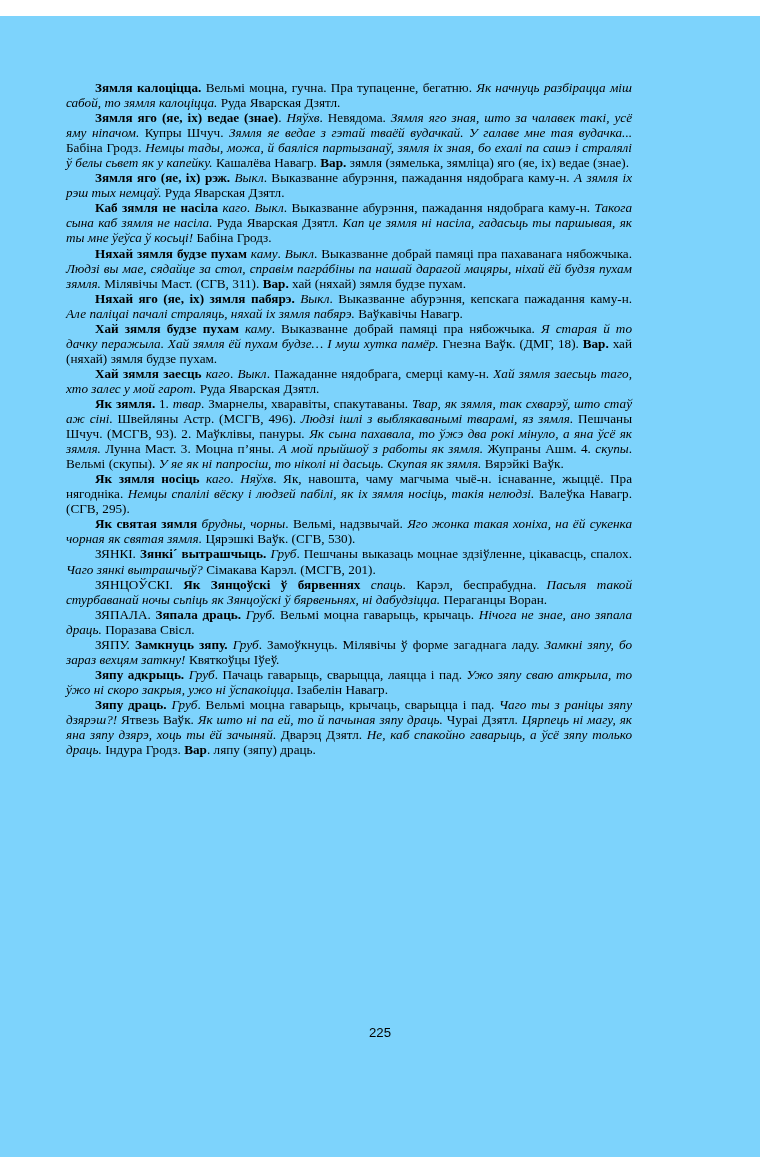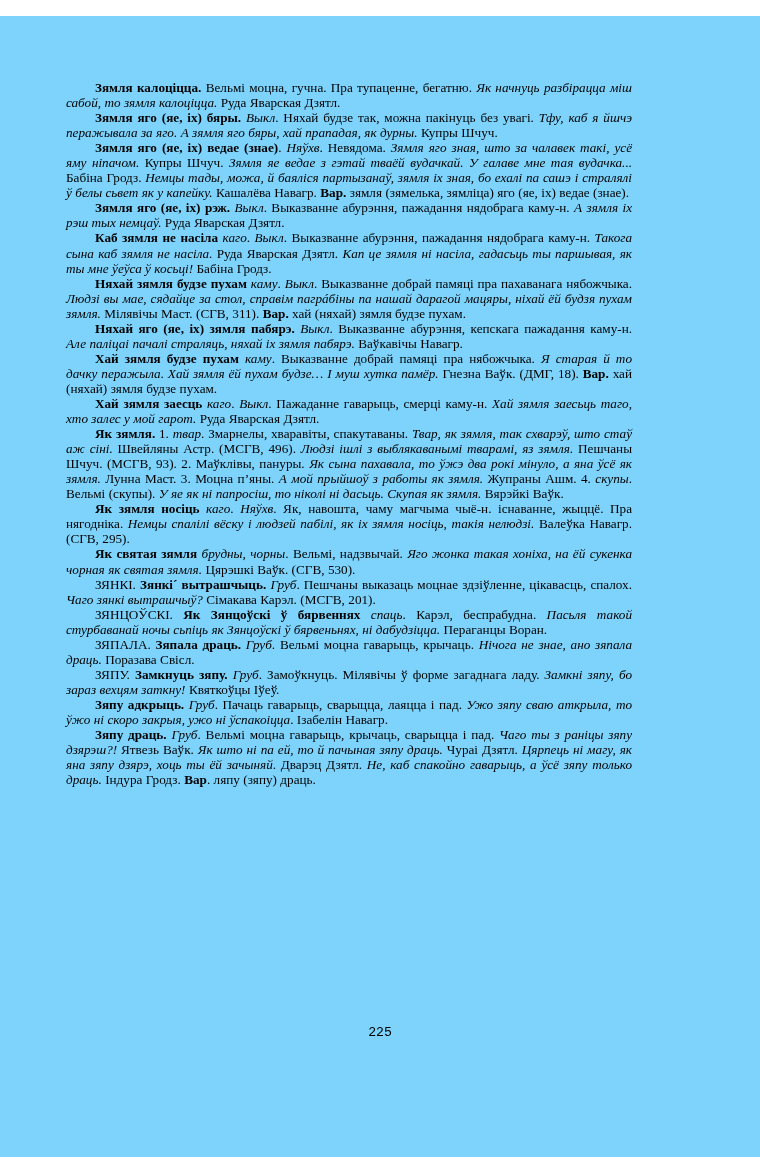--- a/index.html
+++ b/index.html
@@ -40,39 +40,38 @@
   .bi {
     font-weight: bold;
   }
   .pageno {
     position: absolute;
     left: 0;
     right: 0;
     top: 1009px;
     text-align: center;
     font-size: 13.2px;
-    font-family: Liberation Mono, monospace;
+    font-family: Liberation Sans, sans-serif;
   }
   
   p.entry { text-align-last: left; }
 </style>
 </head>
 <body>
 
 <div class="page">
   <div class="body-col" id="entries">
       <p class="entry"><span class="hw">Зямля калоціцца.</span><span> Вельмі моцна, гучна. Пра тупаценне, бегатню. </span><span class="it">Як начнуць разбірацца міш сабой, то зямля калоціцца.</span><span> Руда Яварская Дзятл.</span></p>
-      <p class="entry"><span class="hw">Зямля яго (яе, іх) бяры.</span><span class="it"> Выкл</span><span>. Няхай будзе так, можна пакінуць без увагі.  </span><span class="it">Тфу, каб я йшчэ перажывала за яго. А зямля яго бяры, хай прападая, як дурны.</span><span> Купры Шчуч.</span></p>
       <p class="entry"><span class="hw">Зямля яго (яе, іх) ведае (знае)</span><span>. </span><span class="it">Няўхв</span><span>. Невядома. </span><span class="it">Зямля яго зная, што за чалавек такі, усё яму ніпачом.</span><span> Купры Шчуч. </span><span class="it">Зямля яе ведае з гэтай тваёй вудачкай. У галаве мне тая вудачка...</span><span> Бабіна Гродз. </span><span class="it">Немцы тады, можа, й баяліся партызанаў, зямля іх зная, бо ехалі па сашэ і стралялі ў белы сьвет як у капейку.</span><span> Кашалёва Навагр. </span><span class="bi">Вар.</span><span> зямля (зямелька, зямліца) яго (яе, іх) ведае (знае).</span></p>
       <p class="entry"><span class="hw">Зямля яго (яе, іх) рэж.</span><span class="it"> Выкл</span><span>. Выказванне абурэння, пажадання нядобрага каму-н. </span><span class="it">А зямля іх рэш тых немцаў.</span><span> Руда Яварская Дзятл.</span></p>
       <p class="entry"><span class="hw">Каб зямля не насіла</span><span class="it"> каго</span><span>. </span><span class="it">Выкл</span><span>. Выказванне абурэння, пажадання нядобрага каму-н. </span><span class="it">Такога сына каб зямля не насіла.</span><span> Руда Яварская Дзятл. </span><span class="it">Кап це зямля ні насіла, гадасьць ты паршывая, як ты мне ўеўса ў косьці!</span><span> Бабіна Гродз.</span></p>
       <p class="entry"><span class="hw">Няхай зямля будзе пухам</span><span class="it"> каму</span><span>. </span><span class="it">Выкл</span><span>. Выказванне добрай памяці пра пахаванага нябожчыка. </span><span class="it">Людзі вы мае, сядайце за стол, справім пагрáбіны па нашай дарагой мацяры, ніхай ёй будзя пухам зямля.</span><span> Мілявічы Маст. (СГВ, 311). </span><span class="bi">Вар.</span><span> хай (няхай) зямля будзе пухам.</span></p>
       <p class="entry"><span class="hw">Няхай яго (яе, іх) зямля пабярэ.</span><span class="it"> Выкл</span><span>. Выказванне абурэння, кепскага пажадання каму-н. </span><span class="it">Але паліцаі пачалі страляць, няхай іх зямля пабярэ.</span><span> Ваўкавічы Навагр.</span></p>
       <p class="entry"><span class="hw">Хай зямля будзе пухам</span><span class="it"> каму</span><span>. Выказванне добрай памяці пра нябожчыка. </span><span class="it">Я старая й то дачку перажыла. Хай  зямля ёй пухам будзе… І муш хутка памёр.</span><span> Гнезна Ваўк. (ДМГ, 18). </span><span class="bi">Вар.</span><span> хай (няхай) зямля будзе пухам.</span></p>
-      <p class="entry"><span class="hw">Хай зямля заесць</span><span class="it"> каго</span><span>. </span><span class="it">Выкл</span><span>. Пажаданне гаварыць, смерці каму-н. </span><span class="it">Хай зямля заесьць таго, хто залес у мой гарот.</span><span> Руда Яварская Дзятл.</span></p>
+      <p class="entry"><span class="hw">Хай зямля заесць</span><span class="it"> каго</span><span>. </span><span class="it">Выкл</span><span>. Пажаданне нядобрага, смерці каму-н. </span><span class="it">Хай зямля заесьць таго, хто залес у мой гарот.</span><span> Руда Яварская Дзятл.</span></p>
       <p class="entry"><span class="hw">Як зямля.</span><span> 1. </span><span class="it">твар</span><span>. Змарнелы, хваравіты, спакутаваны. </span><span class="it">Твар, як зямля, так схварэў, што стаў аж сіні.</span><span> Швейляны Астр. (МСГВ, 496). </span><span class="it">Людзі ішлі  з выблякаванымі тварамі, яз зямля.</span><span> Пешчаны Шчуч. (МСГВ, 93). 2. Маўклівы, пануры. </span><span class="it">Як сына пахавала, то ўжэ два рокі мінуло, а яна ўсё як зямля.</span><span> Лунна Маст. 3. Моцна п’яны. </span><span class="it">А мой прыйшоў з работы як зямля.</span><span> Жупраны Ашм. 4. </span><span class="it">скупы</span><span>. Вельмі (скупы). </span><span class="it">У яе як ні папросіш, то ніколі ні дасьць. Скупая як зямля.</span><span> Вярэйкі Ваўк.</span></p>
       <p class="entry"><span class="hw">Як зямля носіць</span><span class="it"> каго</span><span>. </span><span class="it">Няўхв</span><span>. Як, навошта, чаму магчыма чыё-н. існаванне, жыццё. Пра нягодніка. </span><span class="it">Немцы спалілі вёску і людзей пабілі, як іх зямля носіць, такія нелюдзі.</span><span> Валеўка Навагр. (СГВ, 295).</span></p>
       <p class="entry"><span class="hw">Як святая зямля</span><span class="it"> брудны, чорны</span><span>. Вельмі, надзвычай. </span><span class="it">Яго жонка такая хоніха, на ёй сукенка чорная як святая зямля.</span><span> Цярэшкі Ваўк. (СГВ, 530).</span></p>
       <p class="entry"><span>ЗЯНКІ. </span><span class="hw">Зянкі´ вытрашчыць.</span><span class="it"> Груб</span><span>. Пешчаны выказаць моцнае здзіўленне, цікавасць, спалох. </span><span class="it">Чаго зянкі вытрашчыў?</span><span> Сімакава Карэл. (МСГВ, 201).</span></p>
       <p class="entry"><span>ЗЯНЦОЎСКІ. </span><span class="hw">Як Зянцоўскі ў бярвеннях</span><span class="it"> спаць</span><span>. Карэл, беспрабудна. </span><span class="it">Пасьля такой стурбаванай ночы сьпіць як Зянцоўскі ў бярвеньнях, ні дабудзіцца.</span><span> Пераганцы Воран.</span></p>
       <p class="entry"><span>ЗЯПАЛА. </span><span class="hw">Зяпала драць.</span><span class="it"> Груб</span><span>. Вельмі моцна гаварыць, крычаць. </span><span class="it">Нічога не знае, ано зяпала драць.</span><span> Поразава Свісл.</span></p>
       <p class="entry"><span>ЗЯПУ. </span><span class="hw">Замкнуць зяпу.</span><span class="it"> Груб</span><span>. Замоўкнуць. Мілявічы ў форме загаднага ладу. </span><span class="it">Замкні зяпу, бо зараз вехцям заткну!</span><span> Квяткоўцы Іўеў.</span></p>
       <p class="entry"><span class="hw">Зяпу адкрыць.</span><span class="it"> Груб</span><span>. Пачаць гаварыць, сварыцца, лаяцца і пад. </span><span class="it">Ужо зяпу сваю аткрыла, то ўжо ні скоро закрыя, ужо ні ўспакоіцца</span><span>. Ізабелін Навагр.</span></p>
       <p class="entry"><span class="hw">Зяпу драць.</span><span class="it"> Груб</span><span>. Вельмі моцна гаварыць, крычаць, сварыцца і пад. </span><span class="it">Чаго ты з раніцы зяпу дзярэш?!</span><span> Ятвезь Ваўк. </span><span class="it">Як што ні па ей, то й пачыная зяпу драць.</span><span> Чураі Дзятл. </span><span class="it">Цярпець ні магу, як яна зяпу дзярэ, хоць ты ёй зачыняй</span><span>. Дварэц Дзятл. </span><span class="it">Не, каб спакойно гаварыць, а ўсё зяпу только драць.</span><span> Індура Гродз.  </span><span class="bi">Вар</span><span>. ляпу (зяпу) драць.</span></p>
     </div>

